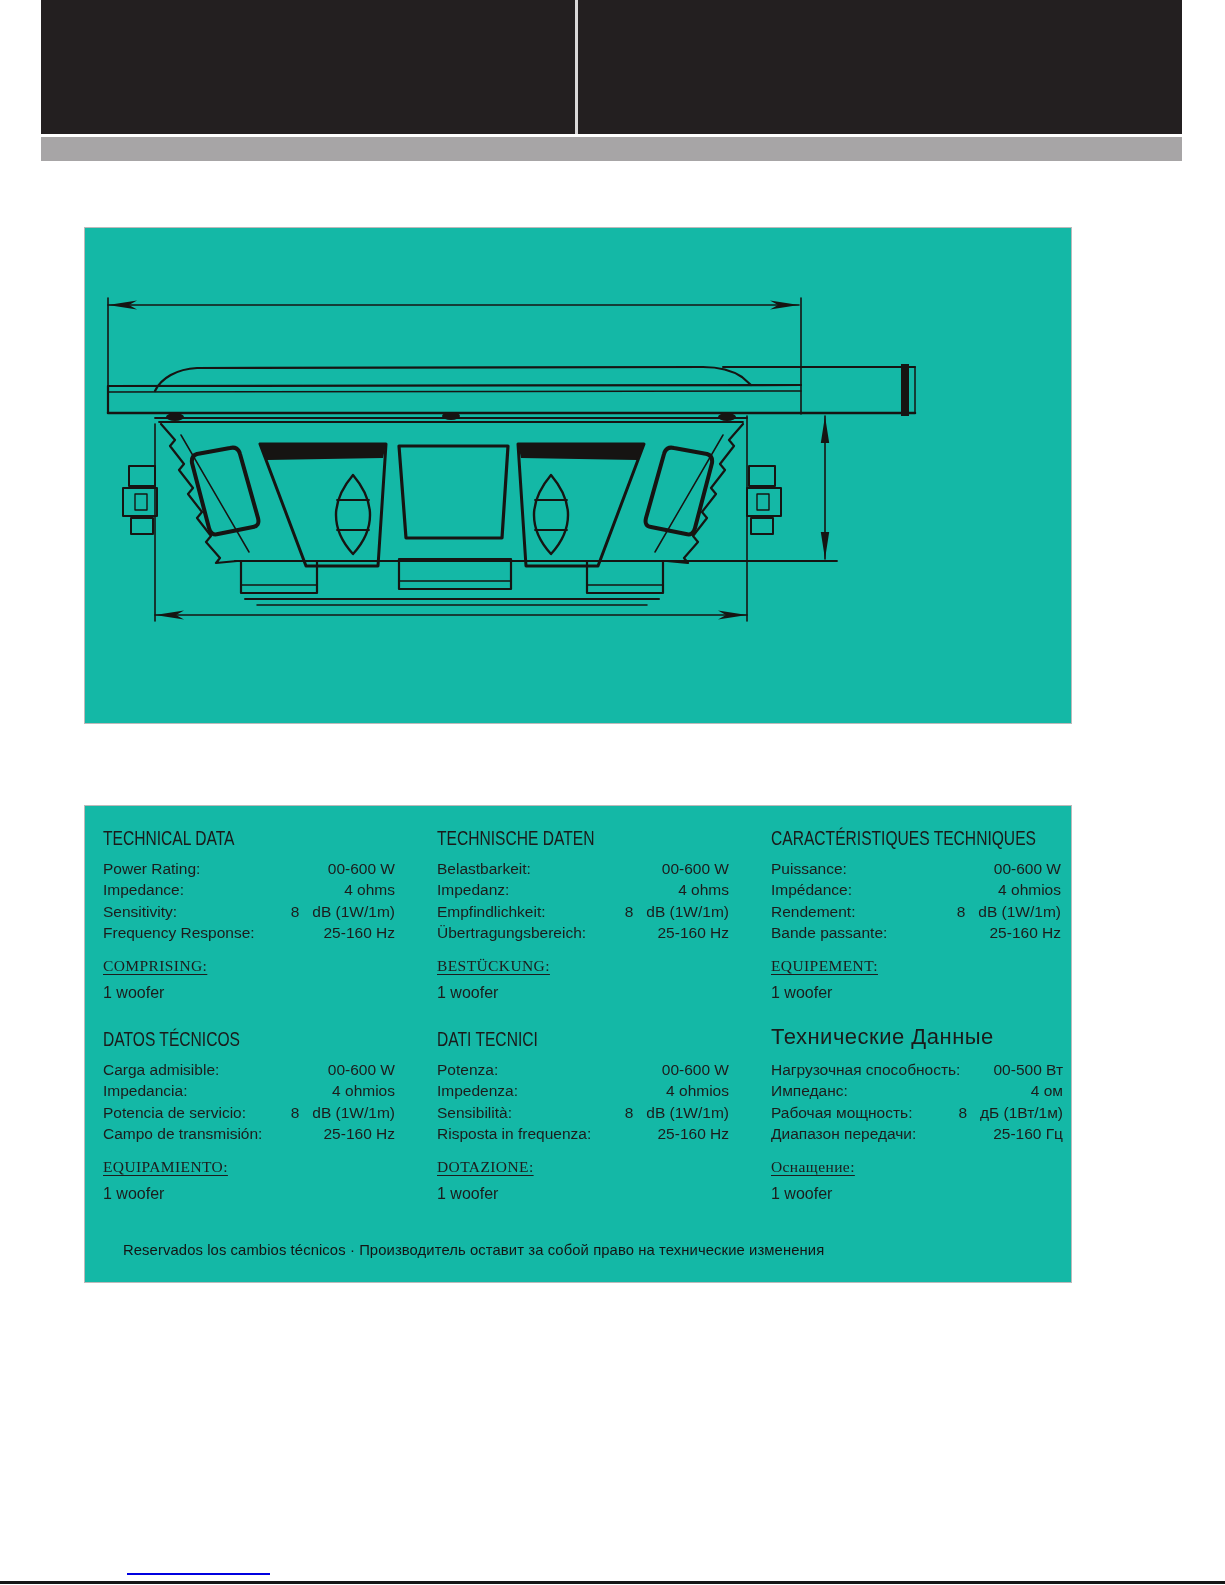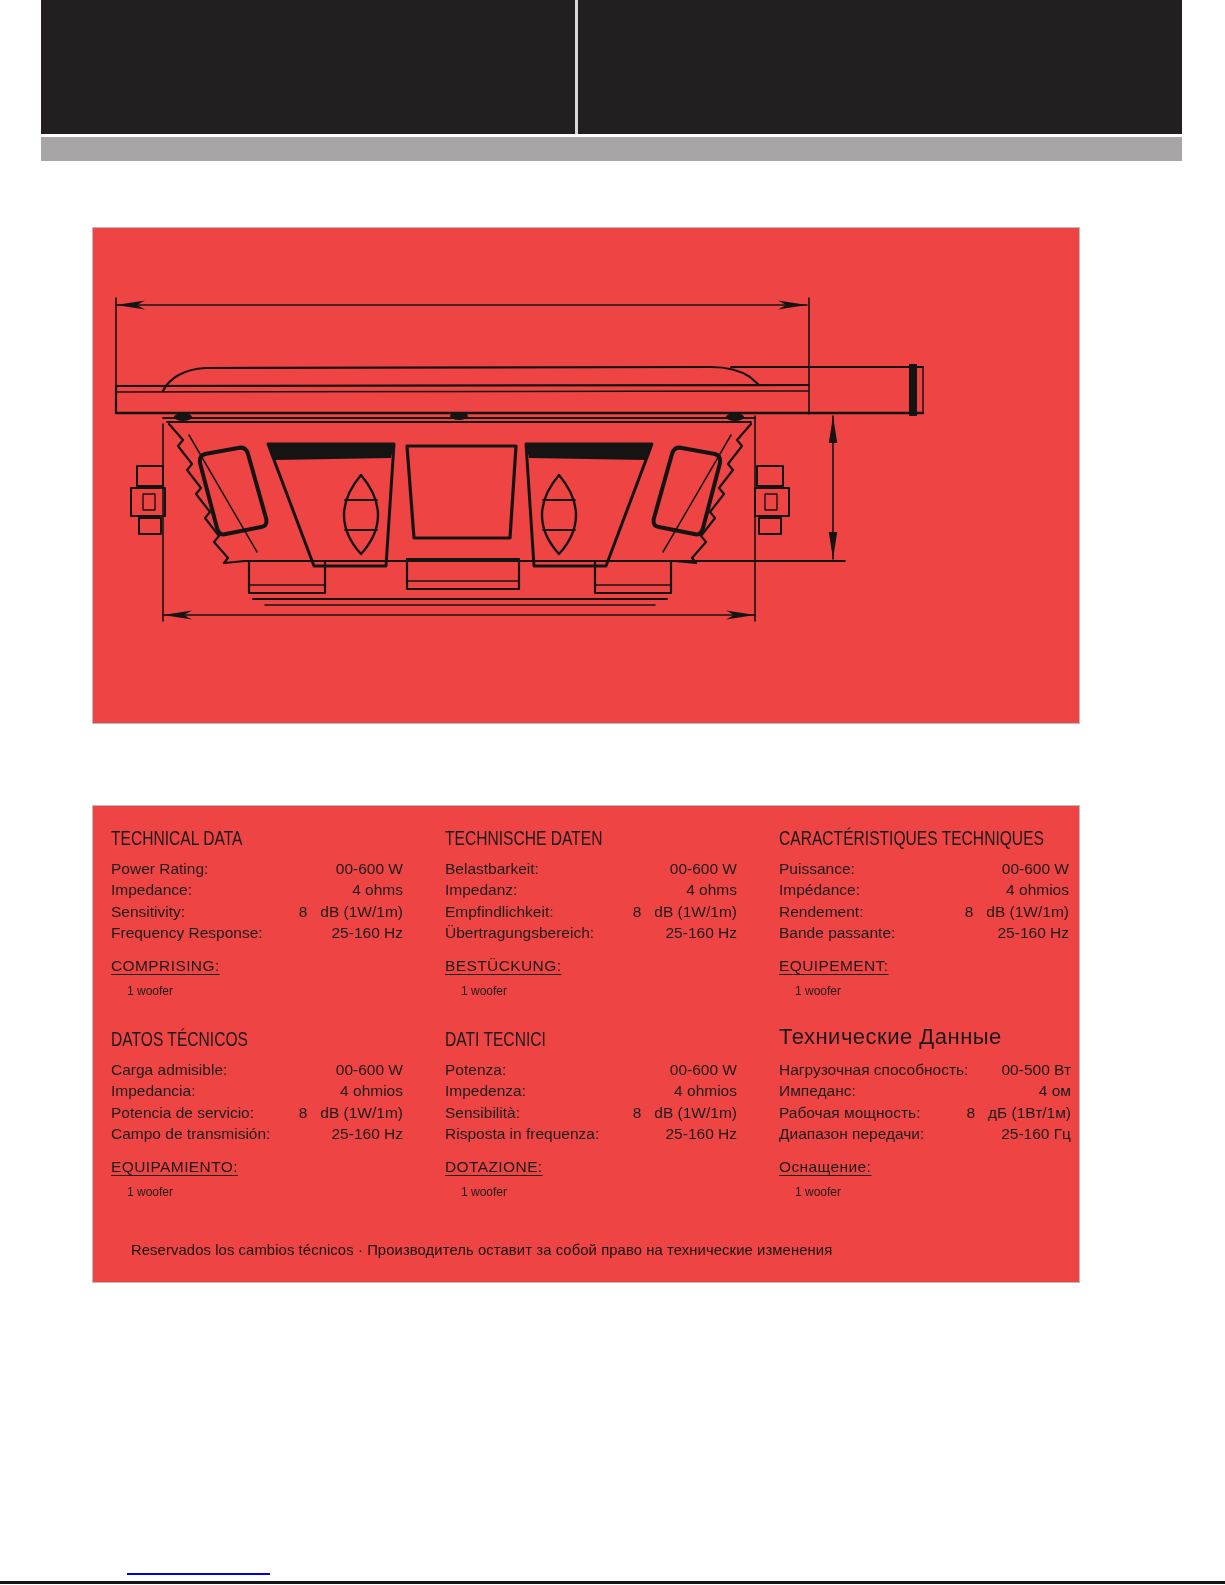--- a/index.html
+++ b/index.html
@@ -7,39 +7,39 @@
     width:1225px;height:1585px;position:relative;background:#ffffff;
     font-family:"Liberation Sans", sans-serif;color:#1c1c1c;overflow:hidden;
   }
   
   .hdr-black{position:absolute;top:0;height:134px;background:#231f20;}
   .hdr-left{left:41px;width:534px;}
   .hdr-right{left:578px;width:604px;}
   .hdr-divider{position:absolute;top:0;left:575px;width:3px;height:134px;background:#d9d7d8;}
   .gray-bar{position:absolute;top:137px;left:41px;width:1141px;height:24px;background:#a7a5a6;}
   
-  .panel{position:absolute;left:92px;width:988px;border:1px solid #bcbabb;background:#ef4444;box-sizing:border-box;}
+  .panel{position:absolute;left:84px;width:988px;border:1px solid #bcbabb;background:#14b8a6;box-sizing:border-box;}
   .drawing-panel{top:227px;height:497px;}
   .data-panel{top:805px;height:478px;}
   
   .spec-section{position:absolute;width:292px;}
   .sec-title{
     position:absolute;top:0;left:0;font-size:19.5px;letter-spacing:0;
     transform:scaleX(0.8);transform-origin:0 0;white-space:nowrap;color:#1a1a1a;
   }
   .sec-title.ru{font-size:22px;transform:none;letter-spacing:0.5px;}
   .sec-rows{position:absolute;top:33px;left:0;right:0;}
   .spec-row{height:21.4px;position:relative;font-size:15.5px;}
   .spec-row .lbl{position:absolute;left:0;top:0;white-space:pre;}
   .spec-row .val{position:absolute;right:0;top:0;white-space:pre;}
   .sec-equip{
     position:absolute;top:130px;left:0;font-size:15.5px;letter-spacing:0.4px;
-    text-decoration:underline;text-underline-offset:3px;white-space:nowrap;
+    text-decoration:underline;text-underline-offset:3px;white-space:nowrap;font-family:Liberation Serif, serif;
   }
-  .sec-woofer{position:absolute;top:157px;left:0;font-size:12px;white-space:nowrap;margin-left:16px;}
+  .sec-woofer{position:absolute;top:157px;left:0;font-size:16px;white-space:nowrap;}
   .panel-footer-line{position:absolute;left:18px;width:958px;font-size:14.8px;letter-spacing:0.1px;color:#141414;white-space:nowrap;}
   .pf1{top:410px;}
   .pf2{top:436px;margin-left:20px;}
   
   .blue-line{position:absolute;top:1573px;left:127px;width:143px;height:2px;background:#0000e0;}
   .bottom-line{position:absolute;top:1581px;left:0;width:1225px;height:3px;background:#161616;}
   svg{display:block;}
 </style>
 </head>
 <body>

